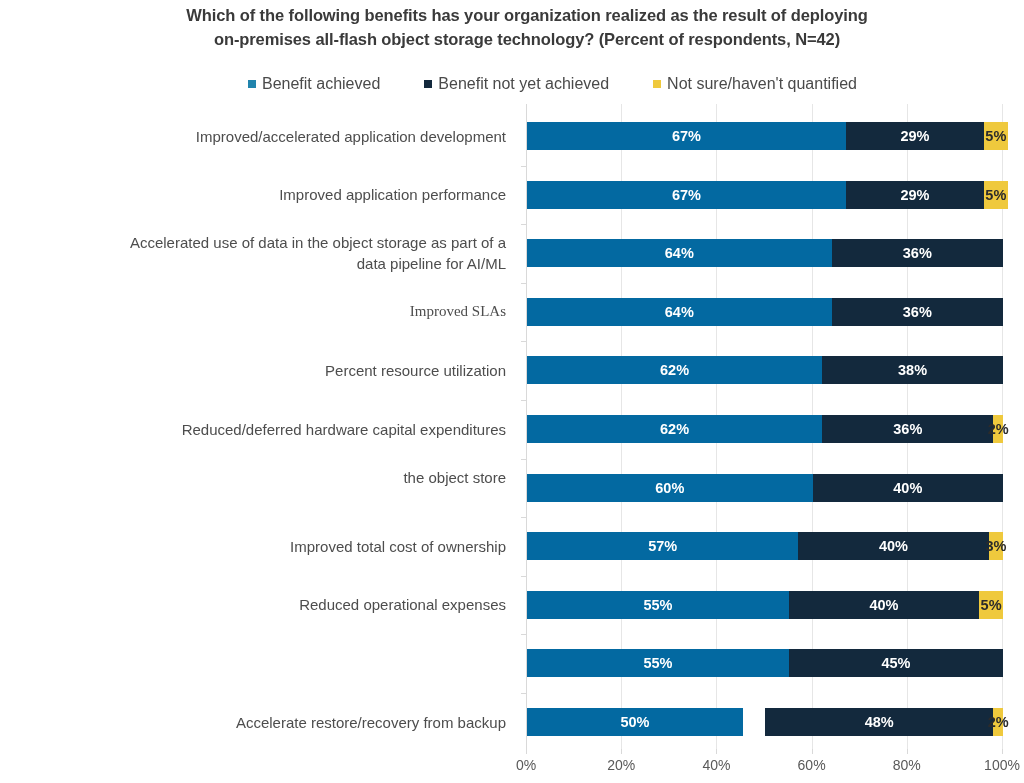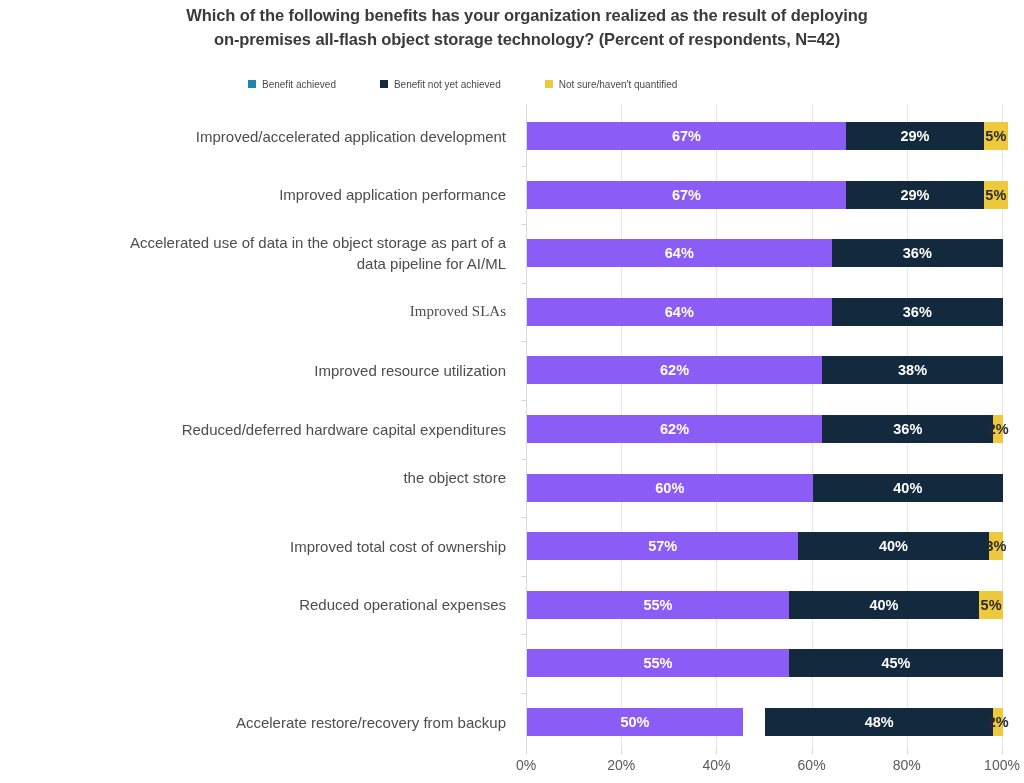--- a/index.html
+++ b/index.html
@@ -36,21 +36,21 @@
     left: 248px;
     top: 74px;
     width: 600px;
     height: 20px;
     display: flex;
     align-items: center;
   }
   .legend-item {
     display: flex;
     align-items: center;
-    font-size: 10px;
+    font-size: 16px;
     color: #4a4a4a;
     white-space: nowrap;
   }
   .legend-item:nth-child(1) { margin-right: 44px; }
   .legend-item:nth-child(2) { margin-right: 44px; }
   .legend-swatch {
     width: 8px;
     height: 8px;
     margin-right: 6px;
     flex: 0 0 auto;
@@ -124,21 +124,21 @@
     height: 28px;
     display: flex;
     align-items: center;
     justify-content: center;
     font-size: 14.5px;
     font-weight: bold;
     color: #ffffff;
     overflow: visible;
     white-space: nowrap;
   }
-  .seg.achieved   { background: #8b5cf6; }
+  .seg.achieved   { background: #0369a1; }
   .seg.notyet     { background: #13293d; }
   .seg.notsure    { background: #efc93d; }
   .seg.notsure .seg-label { color: #2b2b2b; }
   .seg-label { pointer-events: none; }
 
   
   #x-axis {
     position: absolute;
     left: 526px;
     top: 749px;
@@ -192,21 +192,21 @@
       <div>Improved application performance</div>
     </div>
     <div class="cat-label" style="top: 128.2px; padding-left: 26px;">
       <div>Accelerated use of data in the object storage as part of a</div>
       <div>data pipeline for AI/ML</div>
     </div>
     <div class="cat-label" style="top: 197.3px; font-family: Liberation Serif, serif;">
       <div>Improved SLAs</div>
     </div>
     <div class="cat-label" style="top: 255.9px;">
-      <div>Improved resource utilization</div>
+      <div>Percent resource utilization</div>
     </div>
     <div class="cat-label" style="top: 314.5px;">
       <div>Reduced/deferred hardware capital expenditures</div>
     </div>
     <div class="cat-label" style="top: 362.6px;">
       <div>the object store</div>
     </div>
     <div class="cat-label" style="top: 431.7px;">
       <div>Improved total cost of ownership</div>
     </div>

